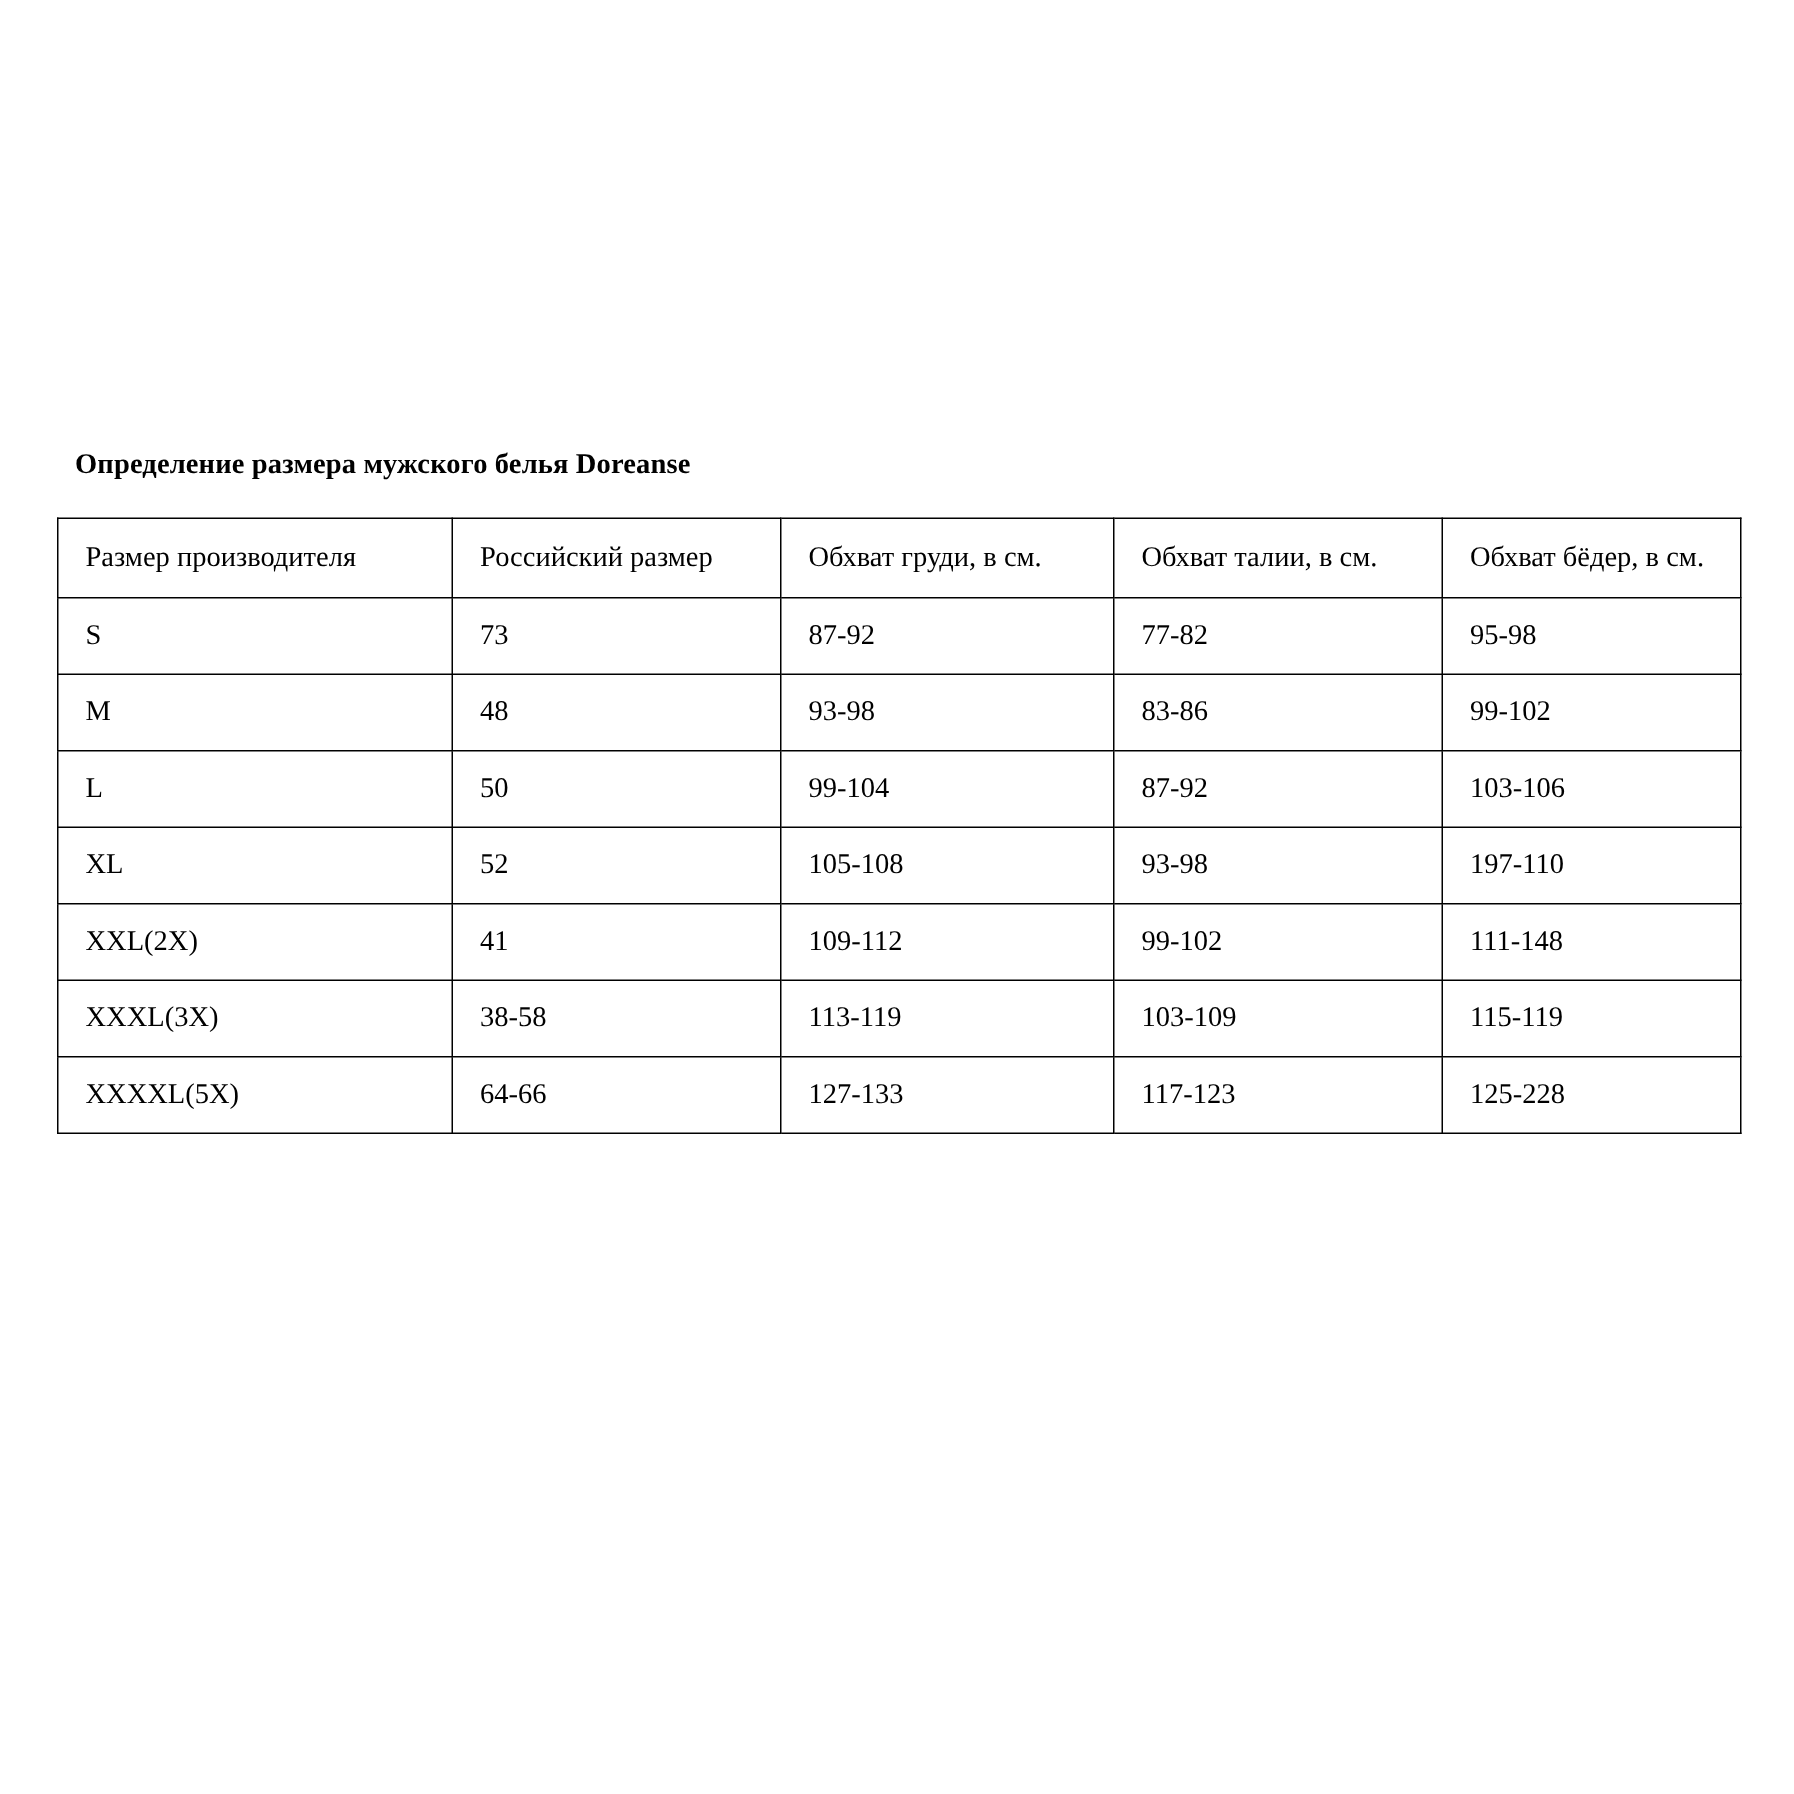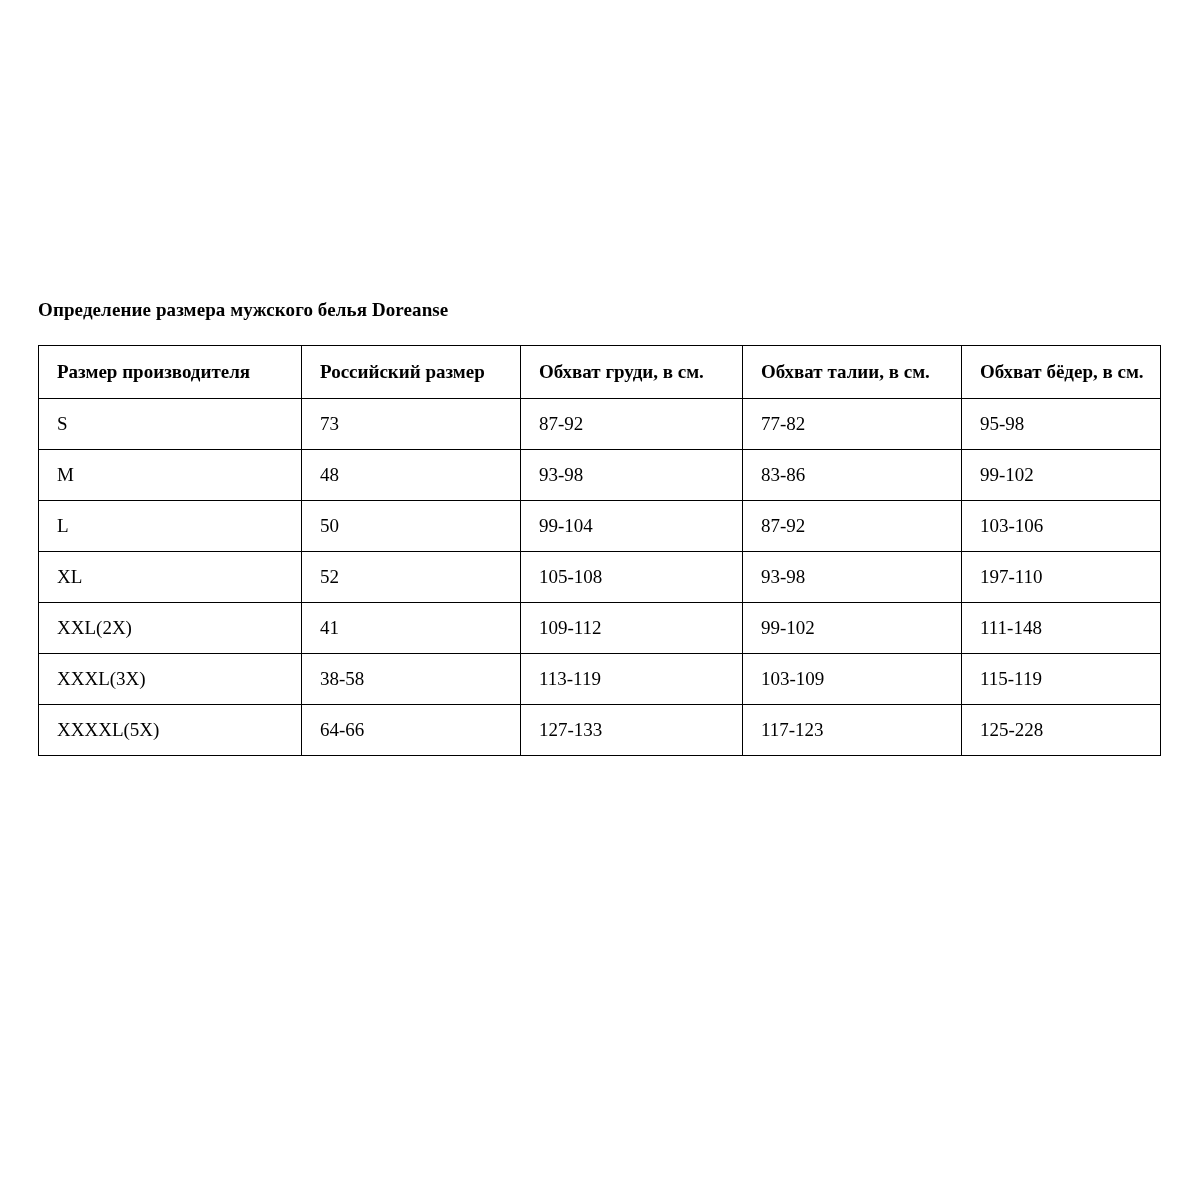--- a/index.html
+++ b/index.html
@@ -20,21 +20,21 @@
     left: 38px;
     top: 298px;
     width: 1122px;
   }
   .doc-title {
     font-family: "Liberation Serif", "DejaVu Serif", serif;
     font-weight: bold;
     font-size: 19px;
     line-height: 24px;
     letter-spacing: 0.1px;
-    margin: 0 0 23px 0;
+    margin: 0 0 23px 12px;
     color: #000000;
   }
   table.size-table {
     border-collapse: collapse;
     width: 1122px;
     table-layout: fixed;
     background: #ffffff;
   }
   table.size-table col.c0 { width: 263px; }
   table.size-table col.c1 { width: 219px; }
@@ -49,21 +49,20 @@
     text-align: left;
     vertical-align: middle;
     font-size: 19px;
     line-height: 24px;
     font-weight: normal;
     font-family: "Liberation Serif", "DejaVu Serif", serif;
     white-space: nowrap;
   }
   table.size-table thead th {
     height: 52px;
-    font-weight: bold;
   }
 </style>
 </head>
 <body>
 
 <div class="page">
 
   <h1 class="doc-title">Определение размера мужского белья Doreanse</h1>
 
   <table class="size-table">

